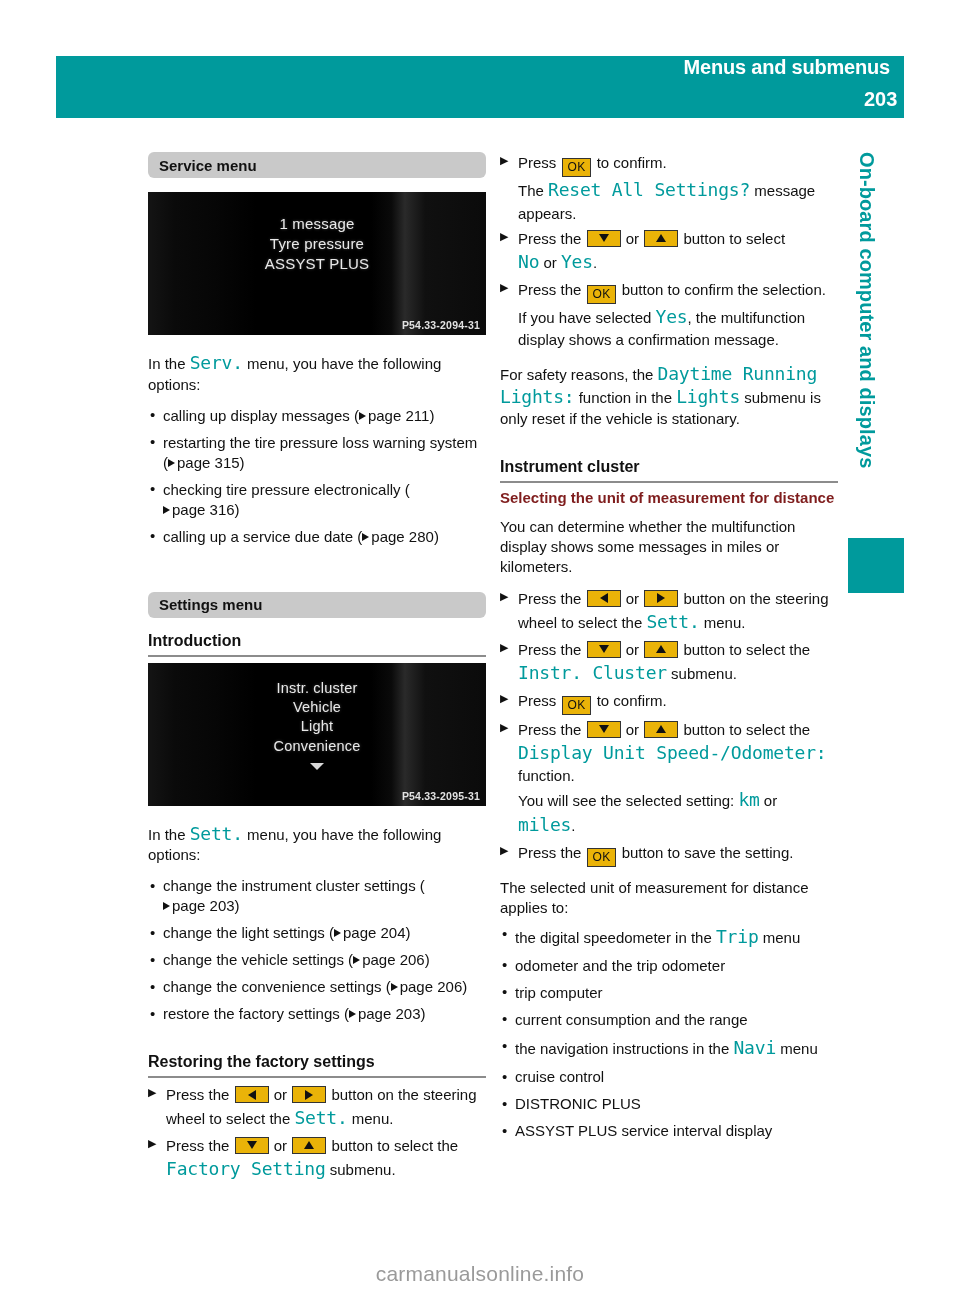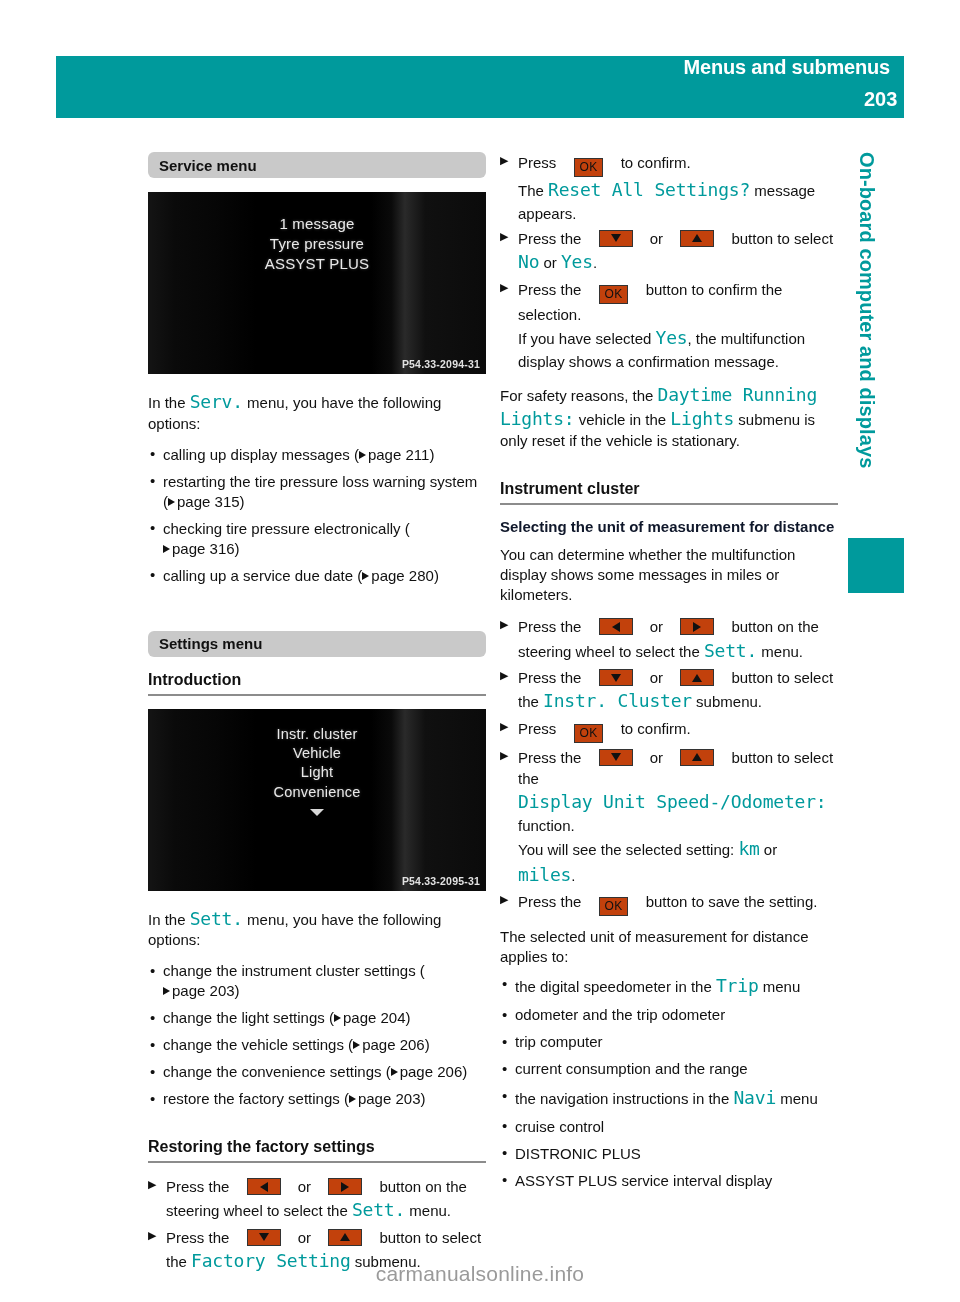--- a/index.html
+++ b/index.html
@@ -101,34 +101,34 @@
     border-radius: 6px;
   }
 
   
   .h-rule {
     font-size: 16px;
     font-weight: bold;
     color: #111;
     padding-bottom: 5px;
     border-bottom: 2px solid #8C8C8C;
-    margin-bottom: 13px;
+    margin-bottom: 6px;
   }
   .h-plain {
     font-size: 15px;
     font-weight: bold;
-    color: #0f172a;
+    color: #7f1d1d;
     line-height: 1.25;
     margin-bottom: 9px;
   }
 
   
   .figure {
     width: 338px;
-    height: 182px;
+    height: 143px;
     background: #000;
     position: relative;
     overflow: hidden;
     margin-bottom: 16px;
   }
   .fig-vignette {
     position: absolute;
     inset: 0;
     background:
       radial-gradient(ellipse 54% 80% at 50% 46%, rgba(0,0,0,0) 40%, rgba(0,0,0,0.0) 55%, rgba(0,0,0,0) 100%),
@@ -218,24 +218,24 @@
     font-family: "DejaVu Sans Mono", monospace;
     color: #009A9C;
     font-size: 18px;
     letter-spacing: -0.2px;
   }
 
   
   .key {
     display: inline-block;
     border: 1.5px solid #333;
-    background: #c2410c;
+    background: #eab308;
     line-height: 1;
     vertical-align: -3px;
-    margin: 0 13px;
+    margin: 0 1px;
   }
   .key-ok {
     padding: 2px 5px 3px;
     font-size: 12px;
     font-weight: normal;
     color: #111;
     letter-spacing: 0.3px;
   }
   .key-arrow {
     width: 34px;
@@ -359,21 +359,21 @@
         <span>Press </span><span class="key key-ok">OK</span><span> to confirm.</span>
         <span class="sub"><span>The </span><span class="mono">Reset All Settings?</span><span> message appears.</span></span>
       </li>
       <li><span>Press the </span><span class="key key-arrow down"><i></i></span><span> or </span><span class="key key-arrow up"><i></i></span><span> button to select </span><span class="sub"><span class="mono">No</span><span> or </span><span class="mono">Yes</span><span>.</span></span></li>
       <li>
         <span>Press the </span><span class="key key-ok">OK</span><span> button to confirm the selection.</span>
         <span class="sub"><span>If you have selected </span><span class="mono">Yes</span><span>, the multifunction display shows a confirmation message.</span></span>
       </li>
     </ul>
 
-    <div class="para"><span>For safety reasons, the </span><span class="mono">Daytime Running Lights:</span><span> vehicle in the </span><span class="mono">Lights</span><span> submenu is only reset if the vehicle is stationary.</span></div>
+    <div class="para"><span>For safety reasons, the </span><span class="mono">Daytime Running Lights:</span><span> function in the </span><span class="mono">Lights</span><span> submenu is only reset if the vehicle is stationary.</span></div>
 
     <div class="spacer-md"></div>
 
     <div class="h-rule">Instrument cluster</div>
     <div class="h-plain">Selecting the unit of measurement for distance</div>
     <div class="para">You can determine whether the multifunction display shows some messages in miles or kilometers.</div>
 
     <ul class="steps">
       <li><span>Press the </span><span class="key key-arrow left"><i></i></span><span> or </span><span class="key key-arrow right"><i></i></span><span> button on the steering wheel to select the </span><span class="mono">Sett.</span><span> menu.</span></li>
       <li><span>Press the </span><span class="key key-arrow down"><i></i></span><span> or </span><span class="key key-arrow up"><i></i></span><span> button to select the </span><span class="mono">Instr. Cluster</span><span> submenu.</span></li>

